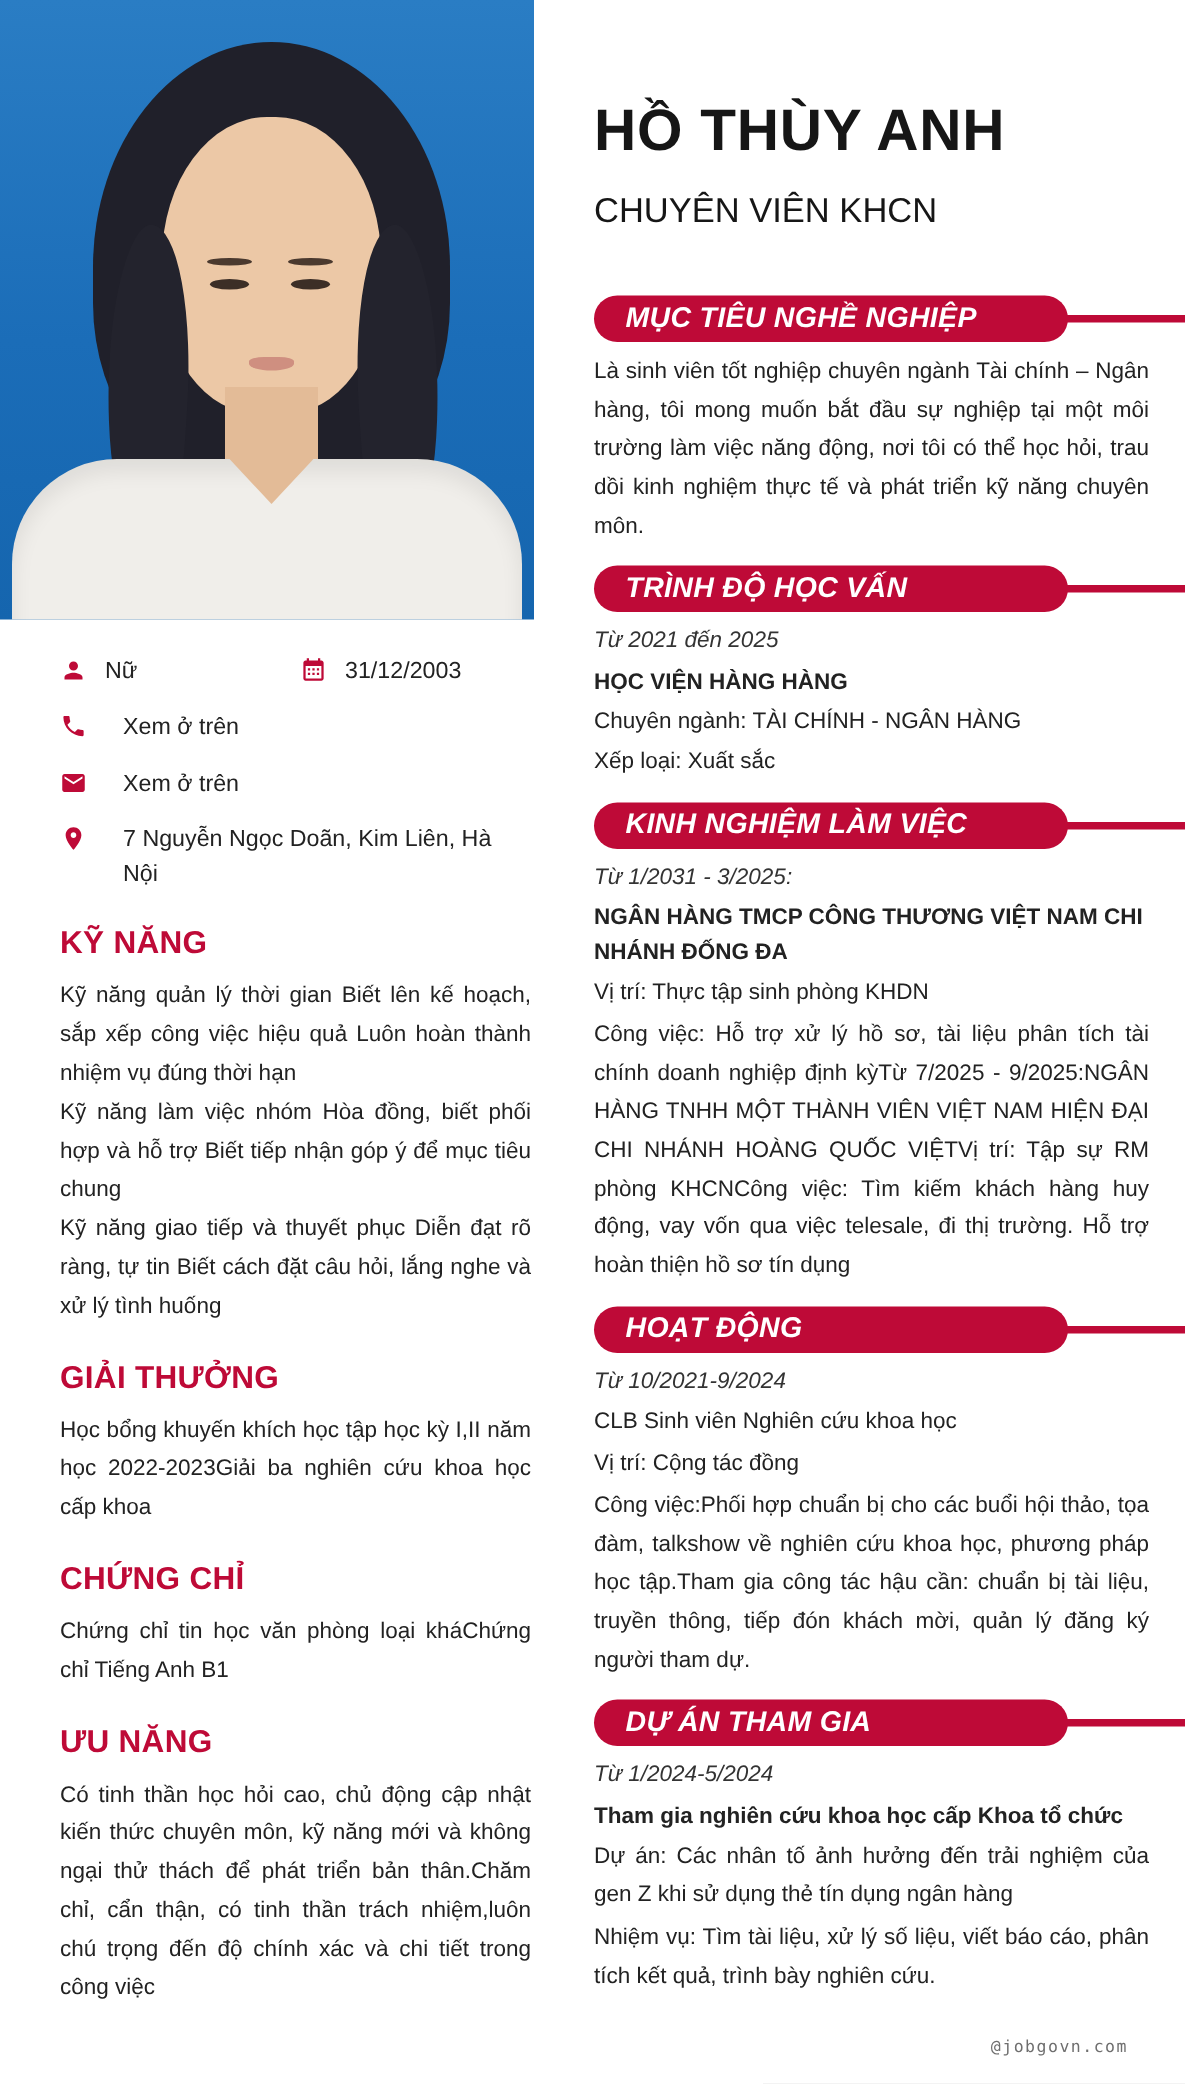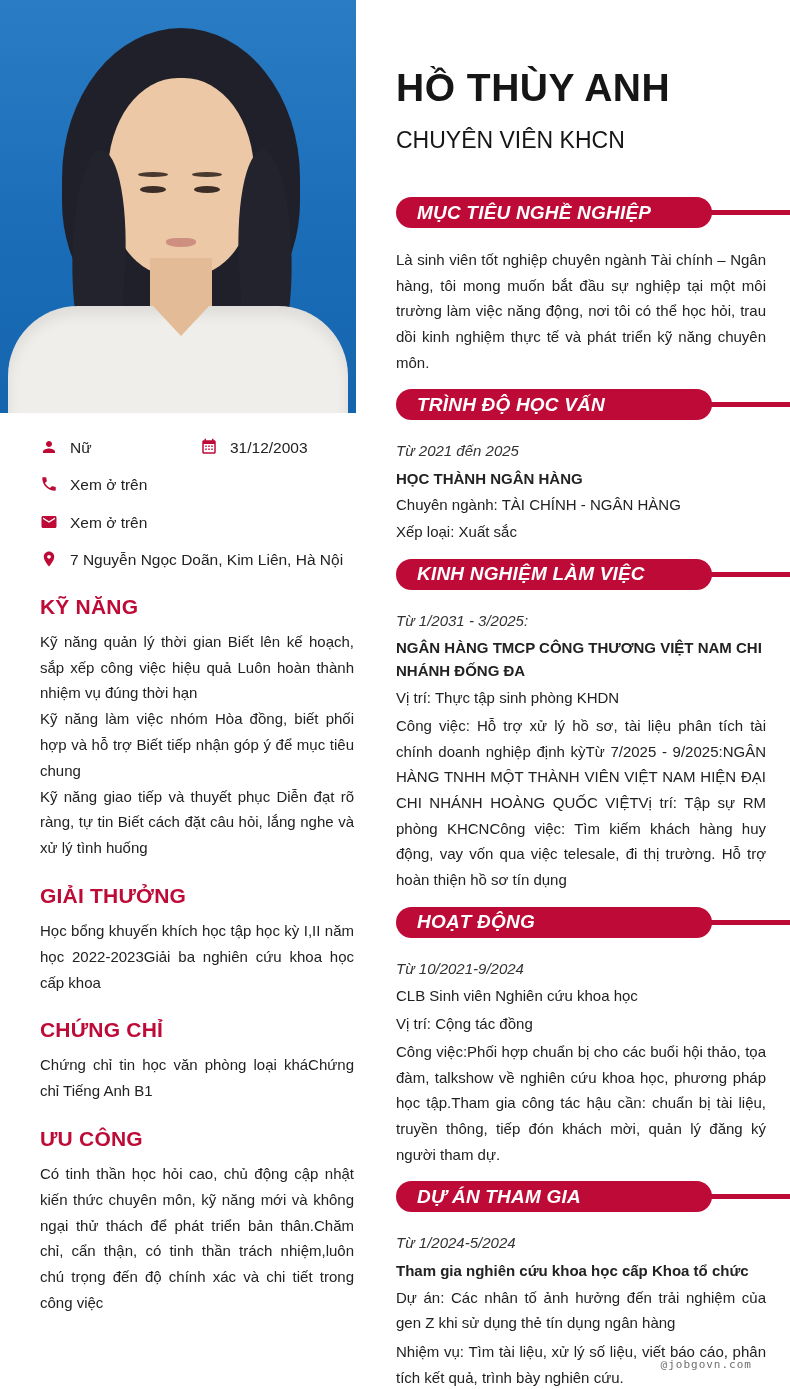--- a/index.html
+++ b/index.html
@@ -59,21 +59,21 @@
     position: absolute; left: 153px; top: 306px;
     width: 0; height: 0;
     border-left: 28px solid transparent;
     border-right: 28px solid transparent;
     border-top: 30px solid #e3bb97;
   }
 
   
   .left-col { position: absolute; left: 40px; top: 437px; width: 314px; }
 
-  .contact-row { display: flex; align-items: flex-start; gap: 12px; margin-bottom: 15px; font-size: 15.5px; color:#222; }
+  .contact-row { display: flex; align-items: flex-start; gap: 24px; margin-bottom: 15px; font-size: 15.5px; color:#222; }
   .contact-row.split { gap: 0; }
   .contact-row .half { display: flex; align-items: flex-start; gap: 12px; }
   .contact-row .half.first { width: 160px; }
   .cicon { width: 18px; height: 18px; flex: 0 0 18px; margin-top: 1px; }
   .cicon svg { width: 18px; height: 18px; display: block; }
   .contact-row span { line-height: 1.45; }
 
   .lsec { margin-top: 23px; }
   .lsec h2 {
     font-size: 21px; font-weight: bold; letter-spacing: .2px;
@@ -96,21 +96,21 @@
     display: flex; align-items: center;
     padding-left: 21px;
     color: #fff; font-size: 19px; font-weight: bold; letter-spacing:.2px;
     white-space: nowrap;
     font-style: italic;
   }
   .ribbon .tail {
     position: absolute; left: 314px; top: 13px;
     width: 80px; height: 5px;
   }
-  .rbody { padding-top: 19px; }
+  .rbody { padding-top: 7px; }
   .rbody p { font-size: 15px; line-height: 1.63; color:#222; margin-bottom: 3px; }
   .rbody p.justify { text-align: justify; line-height: 1.71; }
   .rbody p.date { font-style: italic; color: #333; }
   .rbody p.bold { font-weight: bold; line-height: 1.55; }
 
   
   .watermark {
     position: absolute; right: 38px; bottom: 18px;
     font-family: "DejaVu Sans Mono", "Liberation Mono", monospace;
     font-size: 11px; color: #6f6f6f; letter-spacing: 1px;
@@ -196,21 +196,21 @@
       <h2 style="color:#BE0A37">GIẢI THƯỞNG</h2>
       <p>Học bổng khuyến khích học tập học kỳ I,II năm học 2022-2023Giải ba nghiên cứu khoa học cấp khoa</p>
     </div>
 
     <div class="lsec">
       <h2 style="color:#BE0A37">CHỨNG CHỈ</h2>
       <p>Chứng chỉ tin học văn phòng loại kháChứng chỉ Tiếng Anh B1</p>
     </div>
 
     <div class="lsec">
-      <h2 style="color:#BE0A37">ƯU CÔNG</h2>
+      <h2 style="color:#BE0A37">ƯU NĂNG</h2>
       <p>Có tinh thần học hỏi cao, chủ động cập nhật kiến thức chuyên môn, kỹ năng mới và không ngại thử thách để phát triển bản thân.Chăm chỉ, cẩn thận, có tinh thần trách nhiệm,luôn chú trọng đến độ chính xác và chi tiết trong công việc</p>
     </div>
 
   </div>
 
   <div class="right-col">
 
     <div class="name">HỒ THÙY ANH</div>
     <div class="job-title">CHUYÊN VIÊN KHCN</div>
 
@@ -224,21 +224,21 @@
       </div>
     </div>
 
     <div class="rsec">
       <div class="ribbon" style="background:#BE0A37">
         <span>TRÌNH ĐỘ HỌC VẤN</span>
         <span class="tail" style="background:#BE0A37"></span>
       </div>
       <div class="rbody">
         <p class="date">Từ 2021 đến 2025</p>
-        <p class="bold">HỌC THÀNH NGÂN HÀNG</p>
+        <p class="bold">HỌC VIỆN HÀNG HÀNG</p>
         <p>Chuyên ngành: TÀI CHÍNH - NGÂN HÀNG</p>
         <p>Xếp loại: Xuất sắc</p>
       </div>
     </div>
 
     <div class="rsec">
       <div class="ribbon" style="background:#BE0A37">
         <span>KINH NGHIỆM LÀM VIỆC</span>
         <span class="tail" style="background:#BE0A37"></span>
       </div>

